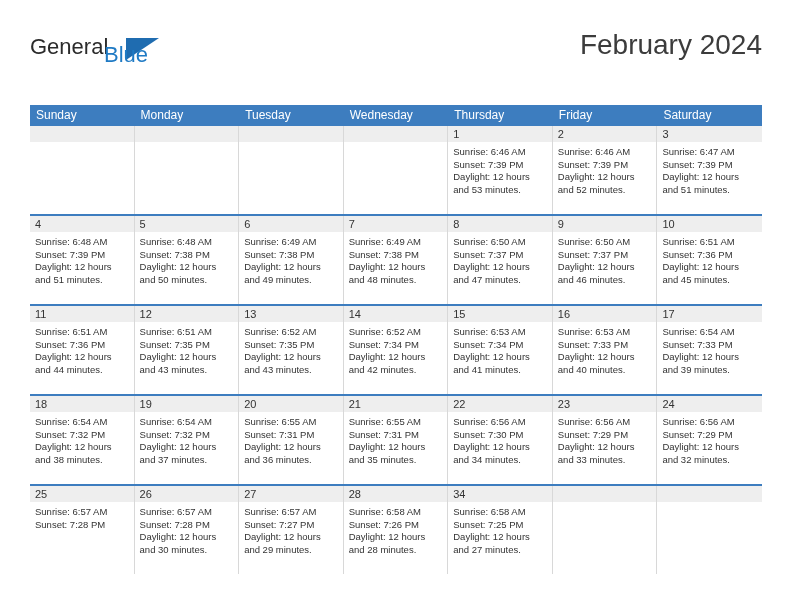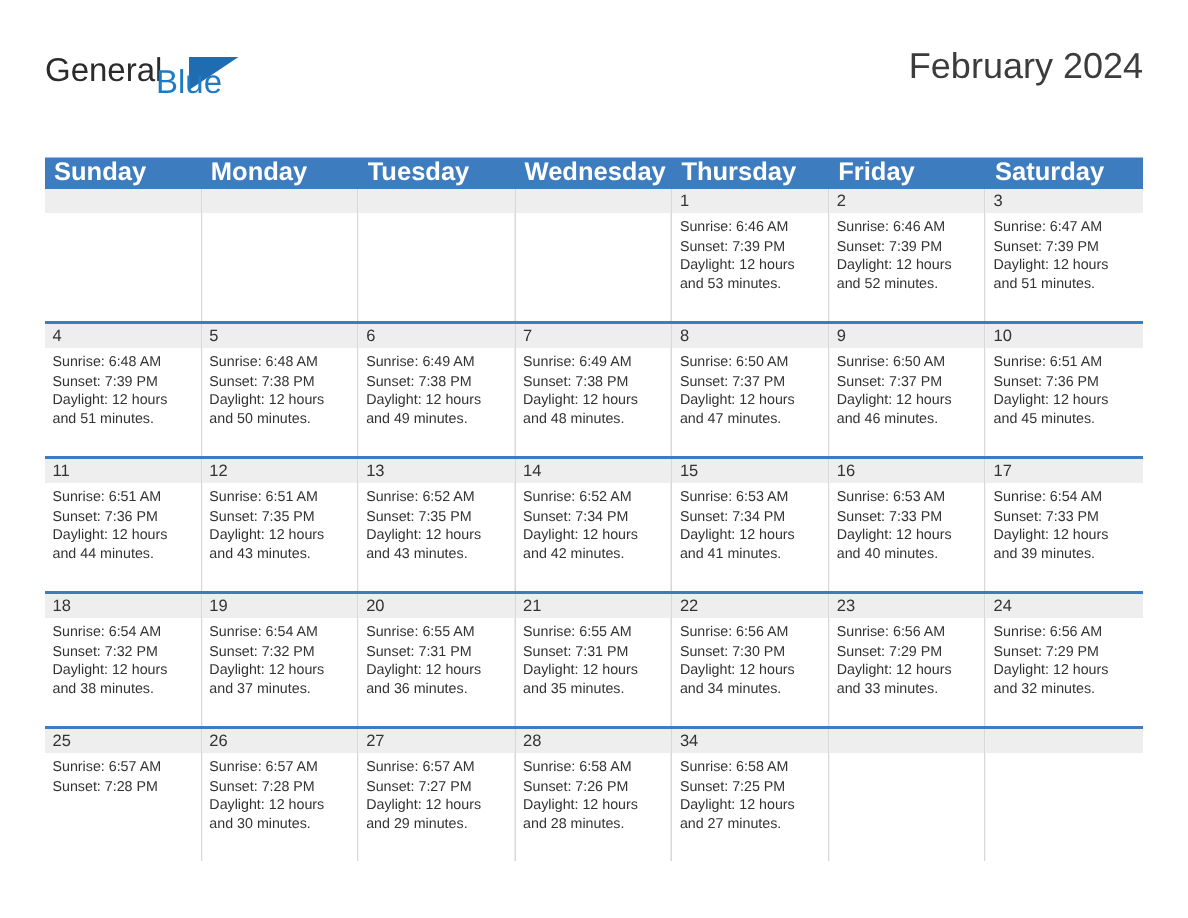--- a/index.html
+++ b/index.html
@@ -67,21 +67,21 @@
     border-bottom: 22px solid transparent;
   }
 
   .title-block {
     position: absolute;
     right: 0;
     top: 0;
     text-align: right;
   }
   .cal-title {
-    font-size: 24px;
+    font-size: 28px;
     color: #3c3c3c;
     line-height: 34px;
     white-space: nowrap;
   }
   .cal-subtitle {
     font-size: 14px;
     color: #3c3c3c;
     line-height: 20px;
     margin-top: 6px;
     white-space: nowrap;
@@ -98,25 +98,24 @@
     display: flex;
     background: #3d7dbf;
     height: 21px;
   }
   .dow-cell {
     flex: 0 0 104.57px;
     width: 104.57px;
     box-sizing: border-box;
     padding: 3px 0 0 6px;
     color: #ffffff;
-    font-size: 17px;
+    font-size: 12px;
     line-height: 14px;
     white-space: nowrap;
     overflow: hidden;
-    font-weight: bold;
   }
 
   .week-row {
     display: flex;
     border-top: 2px solid #3d7dbf;
     height: 88px;
   }
   .week-row.first {
     border-top: none;
   }

